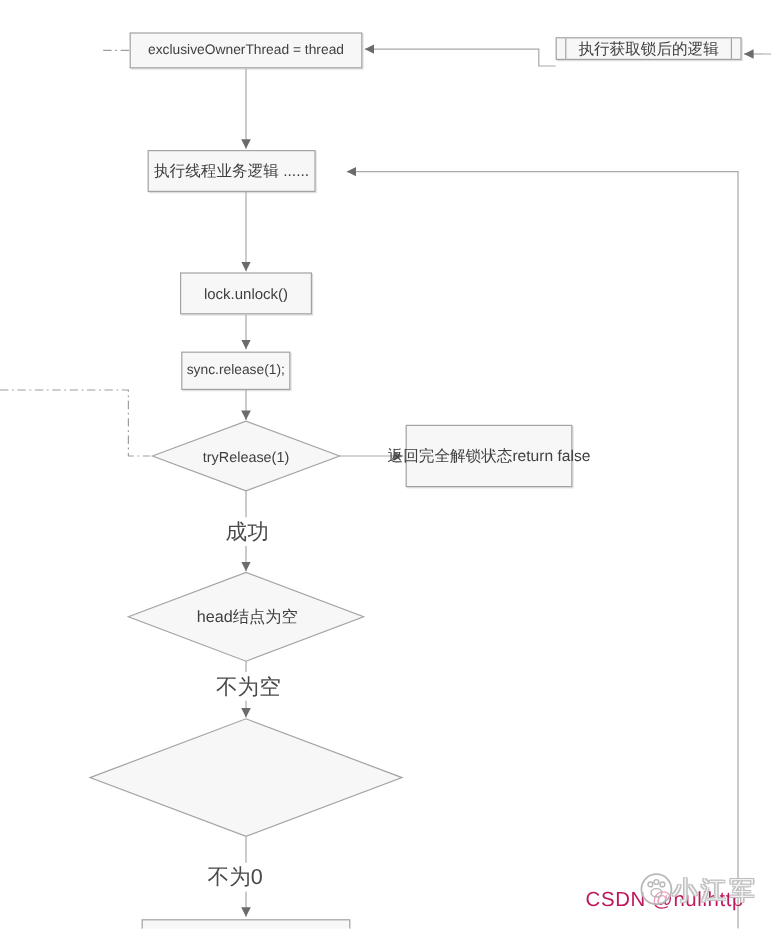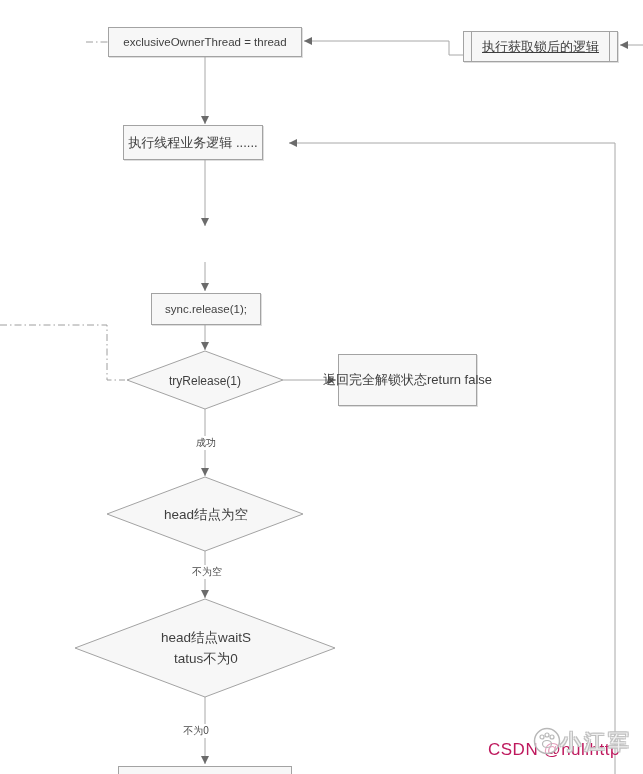--- a/index.html
+++ b/index.html
@@ -16,40 +16,40 @@
     position:absolute;
     display:flex;align-items:center;justify-content:center;
     background:#f7f7f7;
     border:1px solid #a3a3a3;
     box-shadow:1px 1px 0 rgba(160,160,160,0.35);
     text-align:center;
     box-sizing:border-box;
     white-space:nowrap;
   }
   .node-exclusive{left:108px;top:27px;width:194px;height:30px;font-size:11.5px;}
-  .node-acquire{left:463px;top:31px;width:155px;height:31px;font-size:13px;text-decoration:underline;}
+  .node-acquire{left:463px;top:31px;width:155px;height:19px;font-size:13px;}
   .node-acquire .vbar{position:absolute;top:0;bottom:0;width:0;border-left:1px solid #a3a3a3;}
   .node-acquire .vbar.left{left:7px;}
   .node-acquire .vbar.right{right:7px;}
   .node-business{left:123px;top:125px;width:140px;height:35px;font-size:13px;}
   .node-unlock{left:150px;top:227px;width:110px;height:35px;font-size:12.5px;}
-  .node-release{left:151px;top:293px;width:110px;height:32px;font-size:11.5px;}
+  .node-release{left:151px;top:293px;width:91px;height:32px;font-size:11.5px;}
   .node-returnfalse{left:338px;top:354px;width:139px;height:52px;font-size:13px;flex-direction:row;line-height:1.55;}
   .node-cutoff{left:118px;top:766px;width:174px;height:20px;box-shadow:none;}
   .diamond-label{
     position:absolute;transform:translate(-50%,-50%);
     text-align:center;white-space:nowrap;line-height:1.55;
   }
   .lbl-tryrelease{left:205px;top:381px;font-size:12px;}
   .lbl-headnull{left:206px;top:515px;font-size:13.5px;}
   .lbl-waitstatus{left:206px;top:649px;font-size:13.5px;}
   .edge-label{
     position:absolute;transform:translate(-50%,-50%);
     background:#ffffff;padding:0 3px;
-    font-size:10px;color:#4a4a4a;white-space:nowrap;
+    font-size:18px;color:#4a4a4a;white-space:nowrap;
   }
   .lbl-success{left:206px;top:443px;}
   .lbl-notnull{left:207px;top:572px;}
   .lbl-notzero{left:196px;top:731px;}
   .watermark{position:absolute;left:480px;top:722px;width:163px;height:46px;}
   .csdn-text{
     position:absolute;left:8px;top:18px;
     font-size:17px;color:#be185d;letter-spacing:0.5px;white-space:nowrap;
   }
   .seal-text{
@@ -98,38 +98,37 @@
   <div class="node node-acquire">
     <span class="vbar left"></span>
     <span>执行获取锁后的逻辑</span>
     <span class="vbar right"></span>
   </div>
 
   <div class="node node-business">
     <span>执行线程业务逻辑 ......</span>
   </div>
 
+  <div class="node node-unlock">
+    <span>lock.unlock()</span>
+  </div>
 
   <div class="node node-release">
     <span>sync.release(1);</span>
   </div>
 
   <div class="node node-returnfalse">
     <span>返回完全解锁状态</span>
     <span>return false</span>
   </div>
 
   <div class="node node-cutoff"></div>
 
   <div class="diamond-label lbl-tryrelease">tryRelease(1)</div>
   <div class="diamond-label lbl-headnull">head结点为空</div>
-  <div class="diamond-label lbl-waitstatus">
-    <div>head结点waitS</div>
-    <div>tatus不为0</div>
-  </div>
 
   <div class="edge-label lbl-success">成功</div>
   <div class="edge-label lbl-notnull">不为空</div>
   <div class="edge-label lbl-notzero">不为0</div>
 
   <div class="watermark">
     <span class="csdn-text">CSDN @nulihttp</span>
     <svg class="paw-seal" width="30" height="30" viewBox="0 0 30 30" xmlns="http://www.w3.org/2000/svg">
       <circle cx="15" cy="15" r="12.5" fill="rgba(255,255,255,0.6)" stroke="#b8b8b8" stroke-width="1.5"></circle>
       <circle cx="10" cy="11" r="2" fill="none" stroke="#b8b8b8" stroke-width="1.2"></circle>

